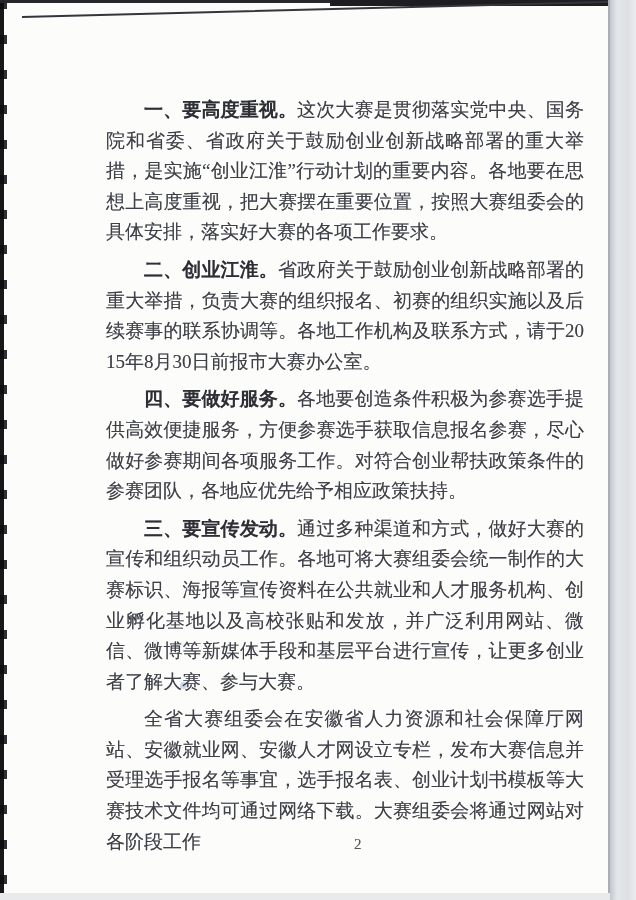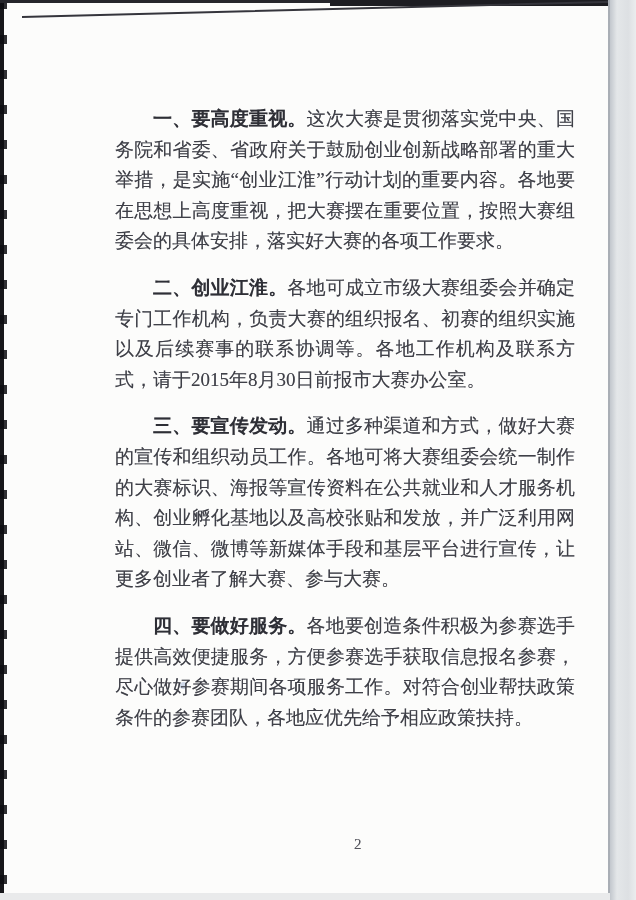--- a/index.html
+++ b/index.html
@@ -59,21 +59,21 @@
   .text-block{
     position:absolute;left:99px;top:88px;width:492px;
     color:var(--ink);
     font-size:19px;
     line-height:30.6px;
     text-align:justify;
     word-break:break-all;
     text-shadow:0 0 .6px rgba(64,64,74,.45);
   }
   .text-block p{
-    margin:16px;
+    margin:7px;
     text-indent:2em;
   }
   .hd{
     font-family:"Liberation Sans","DejaVu Sans",sans-serif;
     font-weight:bold;
     color:var(--heading-ink);
   }
   .pagenum{
     position:absolute;left:354px;top:836px;
     font-size:15px;
@@ -92,20 +92,21 @@
   <div class="edge-top-strip-right"></div>
   <svg class="edge-top-diagonal" viewBox="0 0 636 24" xmlns="http://www.w3.org/2000/svg">
     <polygon points="22,16 604,1 612,0 612,3 604,3 22,18" fill="#35353c"></polygon>
   </svg>
   <div class="edge-right-band"></div>
   <div class="edge-bottom-strip"></div>
   <div class="smudge"></div>
 
   <div class="text-block">
     <p><span class="hd">一、要高度重视。</span><span>这次大赛是贯彻落实党中央、国务院和省委、省政府关于鼓励创业创新战略部署的重大举措，是实施“创业江淮”行动计划的重要内容。各地要在思想上高度重视，把大赛摆在重要位置，按照大赛组委会的具体安排，落实好大赛的各项工作要求。</span></p>
-    <p><span class="hd">二、创业江淮。</span><span>各地可成立市级大赛组委会并确定专门工作机构，负责大赛的组织报名、初赛的组织实施以及后续赛事的联系协调等。各地工作机构及联系方式，请于2015年8月30日前报市大赛办公室。</span></p>
+    <p><span class="hd">二、创业江淮。</span><span>省政府关于鼓励创业创新战略部署的重大举措，负责大赛的组织报名、初赛的组织实施以及后续赛事的联系协调等。各地工作机构及联系方式，请于2015年8月30日前报市大赛办公室。</span></p>
+    <p><span class="hd">四、要做好服务。</span><span>各地要创造条件积极为参赛选手提供高效便捷服务，方便参赛选手获取信息报名参赛，尽心做好参赛期间各项服务工作。对符合创业帮扶政策条件的参赛团队，各地应优先给予相应政策扶持。</span></p>
     <p><span class="hd">三、要宣传发动。</span><span>通过多种渠道和方式，做好大赛的宣传和组织动员工作。各地可将大赛组委会统一制作的大赛标识、海报等宣传资料在公共就业和人才服务机构、创业孵化基地以及高校张贴和发放，并广泛利用网站、微信、微博等新媒体手段和基层平台进行宣传，让更多创业者了解大赛、参与大赛。</span></p>
-    <p><span class="hd">四、要做好服务。</span><span>各地要创造条件积极为参赛选手提供高效便捷服务，方便参赛选手获取信息报名参赛，尽心做好参赛期间各项服务工作。对符合创业帮扶政策条件的参赛团队，各地应优先给予相应政策扶持。</span></p>
+    <p><span class="hd"></span><span>全省大赛组委会在安徽省人力资源和社会保障厅网站、安徽就业网、安徽人才网设立专栏，发布大赛信息并受理选手报名等事宜，选手报名表、创业计划书模板等大赛技术文件均可通过网络下载。大赛组委会将通过网站对各阶段工作</span></p>
   </div>
 
   <div class="pagenum">2</div>
 
 </div>
 
 </body></html>

